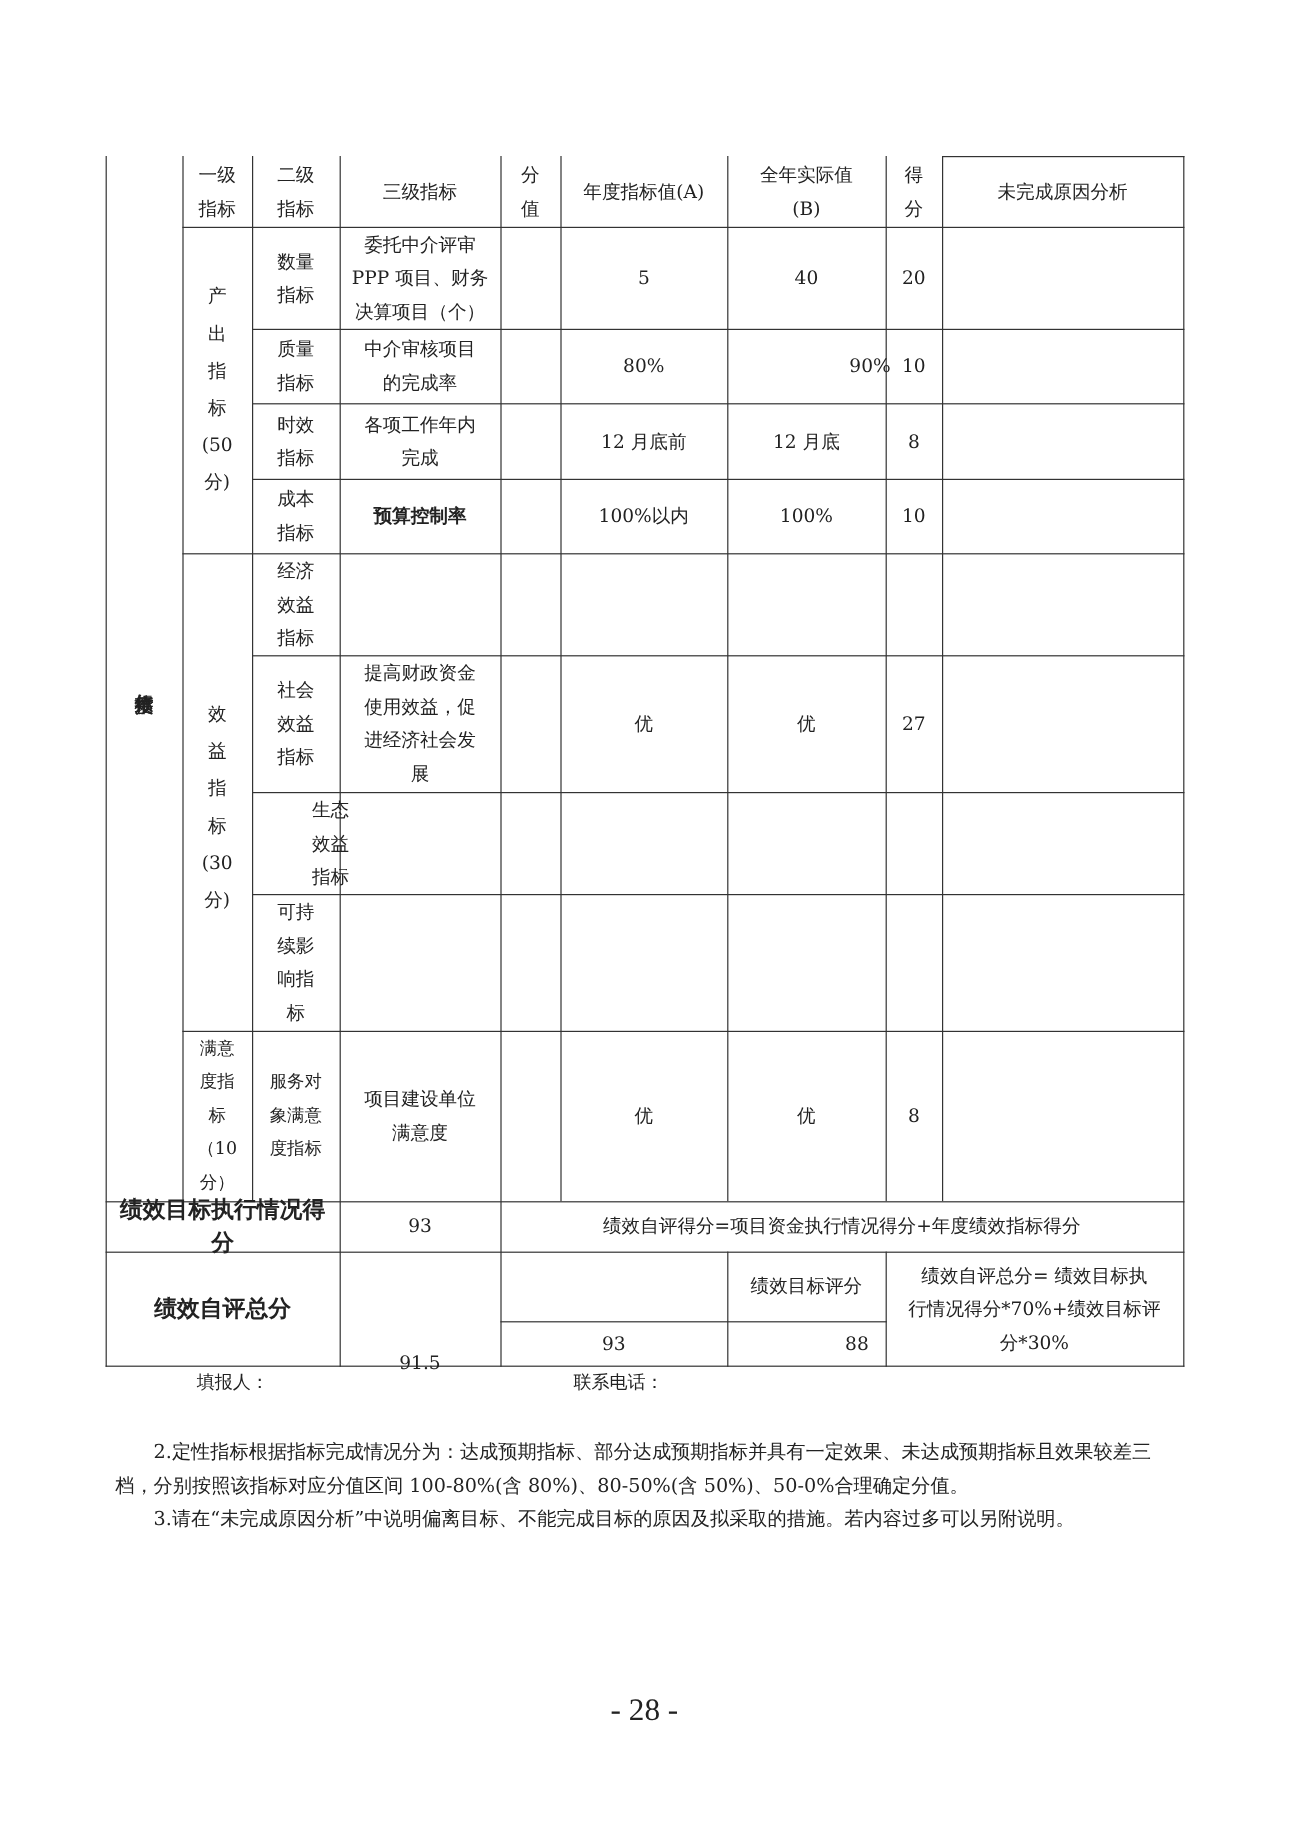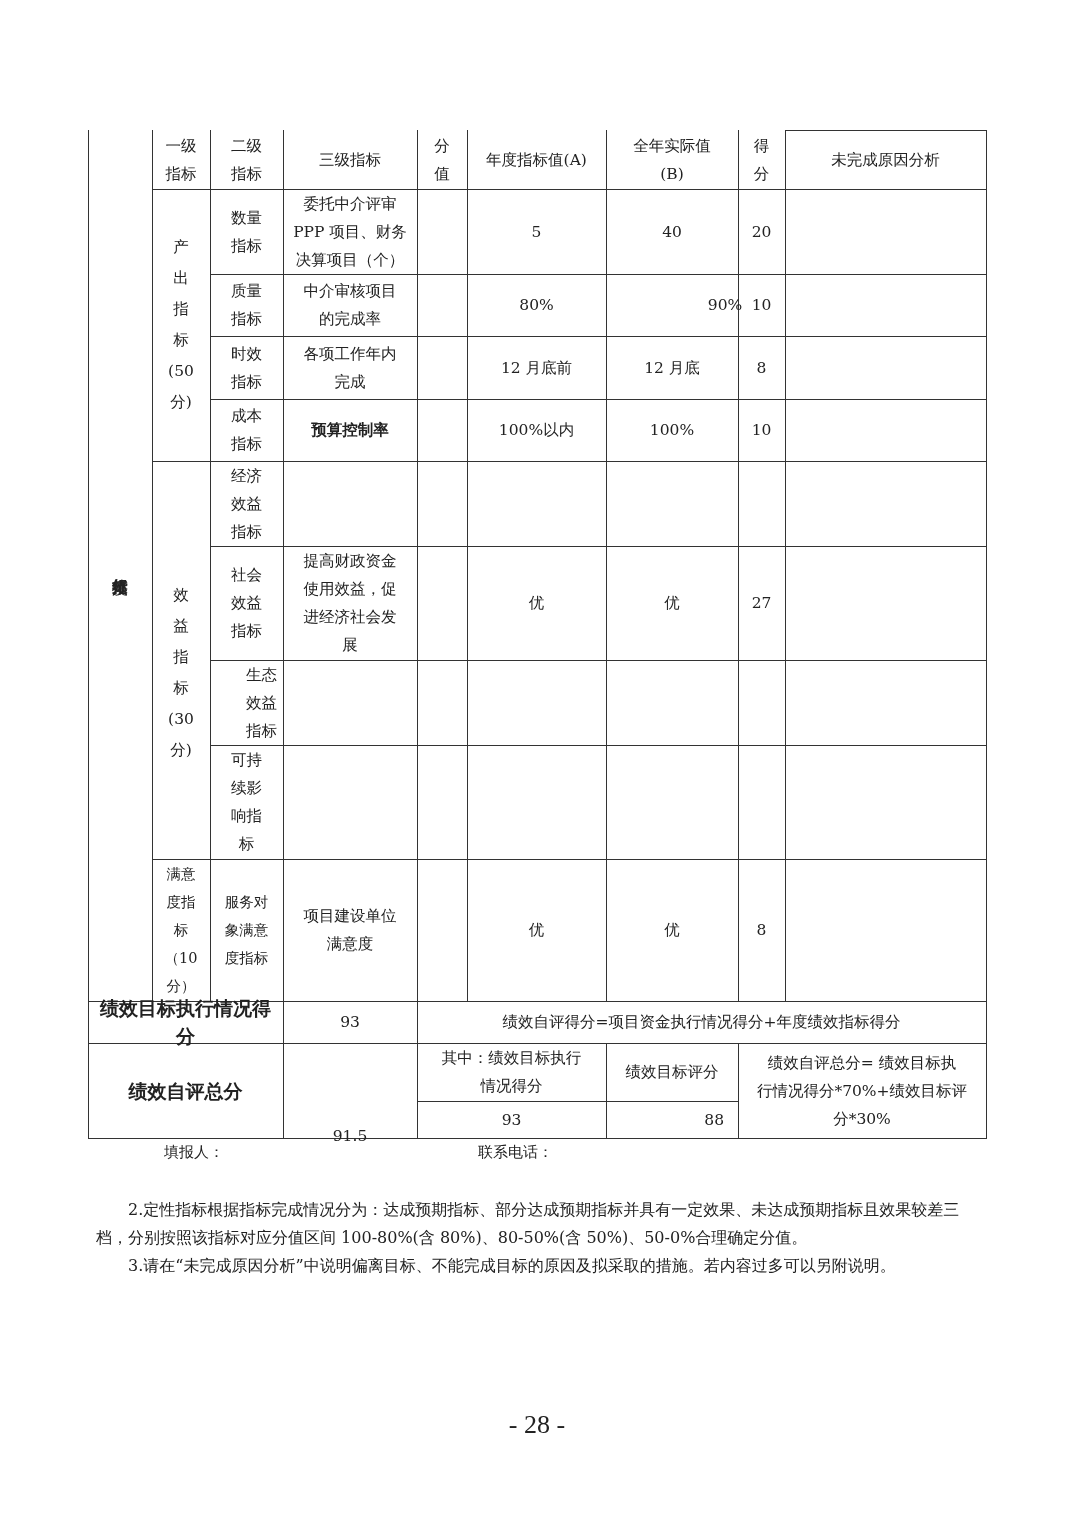--- a/index.html
+++ b/index.html
@@ -146,21 +146,21 @@
 指标</div>
     <div class="cell" style="left:283px; top:546px; width:134px; height:114px; white-space:pre-line;">提高财政资金
 使用效益，促
 进经济社会发
 展</div>
     <div class="cell" style="left: 467px; top: 546px; width: 139px; height: 114px; white-space: pre-line;">优</div>
     <div class="cell" style="left: 606px; top: 546px; width: 132px; height: 114px; white-space: pre-line;">优</div>
     <div class="cell" style="left: 738px; top: 546px; width: 47px; height: 114px; white-space: pre-line;">27</div>
   </div>
   <div>
-    <div class="cell" style="left:210px; top:660px; width:73px; height:85px; white-space:pre-line;padding-left:34px;">生态
+    <div class="cell" style="left:224px; top:660px; width:73px; height:85px; white-space:pre-line;padding-left:34px;">生态
 效益
 指标</div>
   </div>
   <div>
     <div class="cell" style="left:210px; top:745px; width:73px; height:114px; white-space:pre-line;">可持
 续影
 响指
 标</div>
   </div>
 
@@ -174,22 +174,20 @@
     <div class="cell" style="left: 606px; top: 859px; width: 132px; height: 142px; white-space: pre-line;">优</div>
     <div class="cell" style="left: 738px; top: 859px; width: 47px; height: 142px; white-space: pre-line;">8</div>
   </div>
 
   <div class="cell bold" style="left: 88px; top: 1001px; width: 195px; height: 42px; white-space: pre-line;">绩效目标执行情况得分</div>
   <div class="cell" style="left: 283px; top: 1001px; width: 134px; height: 42px; white-space: pre-line;">93</div>
   <div class="cell" style="left: 417px; top: 1001px; width: 569px; height: 42px; white-space: pre-line;">绩效自评得分=项目资金执行情况得分+年度绩效指标得分</div>
 
   <div class="cell bold" style="left: 88px; top: 1043px; width: 195px; height: 95px; white-space: pre-line;">绩效自评总分</div>
   <div class="cell" style="left: 283px; top: 1088px; width: 134px; height: 95px; white-space: pre-line;">91.5</div>
-  <div class="cell" style="left:417px; top:1043px; width:189px; height:58px; white-space:pre-line;">其中：绩效目标执行
-情况得分</div>
   <div class="cell" style="left: 606px; top: 1043px; width: 132px; height: 58px; white-space: pre-line;">绩效目标评分</div>
   <div class="cell" style="left: 417px; top: 1101px; width: 189px; height: 37px; white-space: pre-line;">93</div>
   <div class="cell right" style="left: 606px; top: 1101px; width: 132px; height: 37px; white-space: pre-line;">88</div>
   <div class="cell" style="left:738px; top:1043px; width:248px; height:95px; white-space:pre-line;">绩效自评总分= 绩效目标执
 行情况得分*70%+绩效目标评
 分*30%</div>
 
   <div class="footer-label" style="left:164px; top:1143px;">填报人：</div>
   <div class="footer-label" style="left:478px; top:1143px;">联系电话：</div>
 

